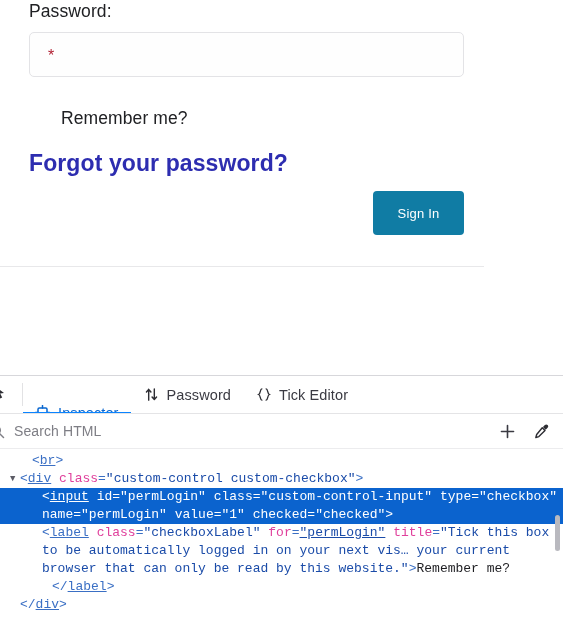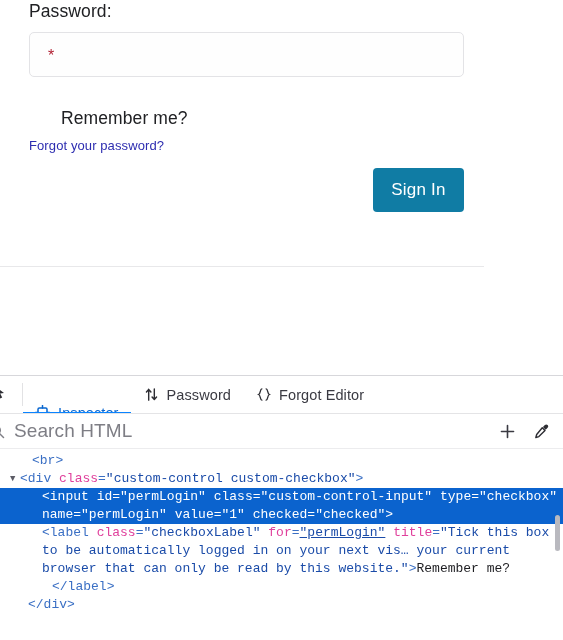--- a/index.html
+++ b/index.html
@@ -92,39 +92,40 @@
     border: none;
   }
   .checkbox-label {
     font-size: 17.5px;
     color: #202124;
     letter-spacing: .1px;
   }
 
   .forgot-link {
     display: inline-block;
-    margin-top: 10px;
-    font-size: 13px;
+    margin-top: 22px;
+    font-size: 23px;
     color: #2d2db0;
     text-decoration: none;
     letter-spacing: .1px;
+    font-weight: bold;
   }
 
   .signin-row {
     margin-top: 14px;
     width: 435px;
     display: flex;
     justify-content: flex-end;
   }
   .signin-btn {
     background: #107ca4;
     color: #ffffff;
     border: none;
     border-radius: 4px;
-    font-size: 17px;
+    font-size: 13px;
     font-family: "Liberation Sans", sans-serif;
     padding: 0;
     width: 91px;
     height: 44px;
     cursor: pointer;
     letter-spacing: .2px;
   }
 
   
   #devtools {
@@ -209,21 +210,21 @@
   }
   .dt-search-icon {
     width: 14px;
     margin-left: -6px;
     display: flex;
     align-items: center;
     overflow: hidden;
   }
   .dt-search-placeholder {
     flex: 1;
-    font-size: 19px;
+    font-size: 14px;
     color: #7e7e85;
     padding-left: 6px;
     letter-spacing: .1px;
   }
   .dt-search-actions {
     display: flex;
     align-items: center;
     gap: 14px;
     padding-right: 12px;
   }
@@ -257,21 +258,21 @@
   .ml-row.selected {
     background: #0b63ce;
   }
   .ml-row.selected .tag,
   .ml-row.selected .attr,
   .ml-row.selected .val,
   .ml-row.selected .punct,
   .ml-row.selected .txt { color: #ffffff; }
   .ml-row.selected .val { color: #ffffff; }
 
-  .tag   { color: #3a6fc4; }
+  .tag   { color: #3a6fc4; text-decoration: underline; }
   .attr  { color: #e0409c; }
   .val   { color: #1a4ba8; }
   .val.link { text-decoration: underline; }
   .punct { color: #3a6fc4; }
   .txt   { color: #1d1d21; }
 
   .twisty {
     display: inline-block;
     width: 10px;
     color: #5c5c66;
@@ -362,21 +363,21 @@
         <span>Password</span>
       </div>
 
       <div class="dt-tab">
         <span class="ticon">
           <svg width="16" height="15" viewBox="0 0 18 16">
             <path d="M6.6 1.6 C4.4 1.6 5.4 7 3 8 C5.4 9 4.4 14.4 6.6 14.4" fill="none" stroke="#2d2d33" stroke-width="1.5" stroke-linecap="round"></path>
             <path d="M11.4 1.6 C13.6 1.6 12.6 7 15 8 C12.6 9 13.6 14.4 11.4 14.4" fill="none" stroke="#2d2d33" stroke-width="1.5" stroke-linecap="round"></path>
           </svg>
         </span>
-        <span>Forgot Editor</span>
+        <span>Tick Editor</span>
       </div>
 
     </div>
   </div>
 
   <div class="dt-search">
     <span class="dt-search-icon">
       <svg width="15" height="15" viewBox="0 0 16 16" style="margin-left:-4px">
         <circle cx="6.6" cy="6.6" r="4.4" fill="none" stroke="#7e7e85" stroke-width="1.5"></circle>
         <path d="M10 10 L14.4 14.4" stroke="#7e7e85" stroke-width="1.6" stroke-linecap="round"></path>
@@ -411,21 +412,21 @@
         <div class="ml-row selected">
           <div class="ml-line" style="padding-left: 42px; text-indent: 0px;"><span class="punct">&lt;</span><span class="tag">input</span><span class="txt"> </span><span class="attr">id</span><span class="punct">=</span><span class="val">"permLogin"</span><span class="txt"> </span><span class="attr">class</span><span class="punct">=</span><span class="val">"custom-control-input"</span><span class="txt"> </span><span class="attr">type</span><span class="punct">=</span><span class="val">"checkbox"</span><span class="txt"> </span><span class="attr">name</span><span class="punct">=</span><span class="val">"permLogin"</span><span class="txt"> </span><span class="attr">value</span><span class="punct">=</span><span class="val">"1"</span><span class="txt"> </span><span class="attr">checked</span><span class="punct">=</span><span class="val">"checked"</span><span class="punct">&gt;</span></div>
         </div>
         <div class="ml-row">
           <div class="ml-line" style="padding-left: 42px; text-indent: 0px;"><span class="punct">&lt;</span><span class="tag">label</span><span class="txt"> </span><span class="attr">class</span><span class="punct">=</span><span class="val">"checkboxLabel"</span><span class="txt"> </span><span class="attr">for</span><span class="punct">=</span><span class="val link">"permLogin"</span><span class="txt"> </span><span class="attr">title</span><span class="punct">=</span><span class="val">"Tick this box to be automatically logged in on your next vis… your current browser that can only be read by this website."</span><span class="punct">&gt;</span><span class="txt">Remember me?</span></div>
         </div>
         <div class="ml-row">
           <div class="ml-line" style="padding-left: 52px; text-indent: 0px;"><span class="punct">&lt;/</span><span class="tag">label</span><span class="punct">&gt;</span></div>
         </div>
         <div class="ml-row">
-          <div class="ml-line" style="padding-left: 28px; text-indent: 0px;"><span class="punct">&lt;/</span><span class="tag">div</span><span class="punct">&gt;</span></div>
+          <div class="ml-line" style="padding-left: 20px; text-indent: 0px;"><span class="punct">&lt;/</span><span class="tag">div</span><span class="punct">&gt;</span></div>
         </div>
       </div>
     <div class="dt-scrollbar">
       <div class="dt-scroll-thumb"></div>
     </div>
   </div>
 
 </div>
 
 </body></html>

